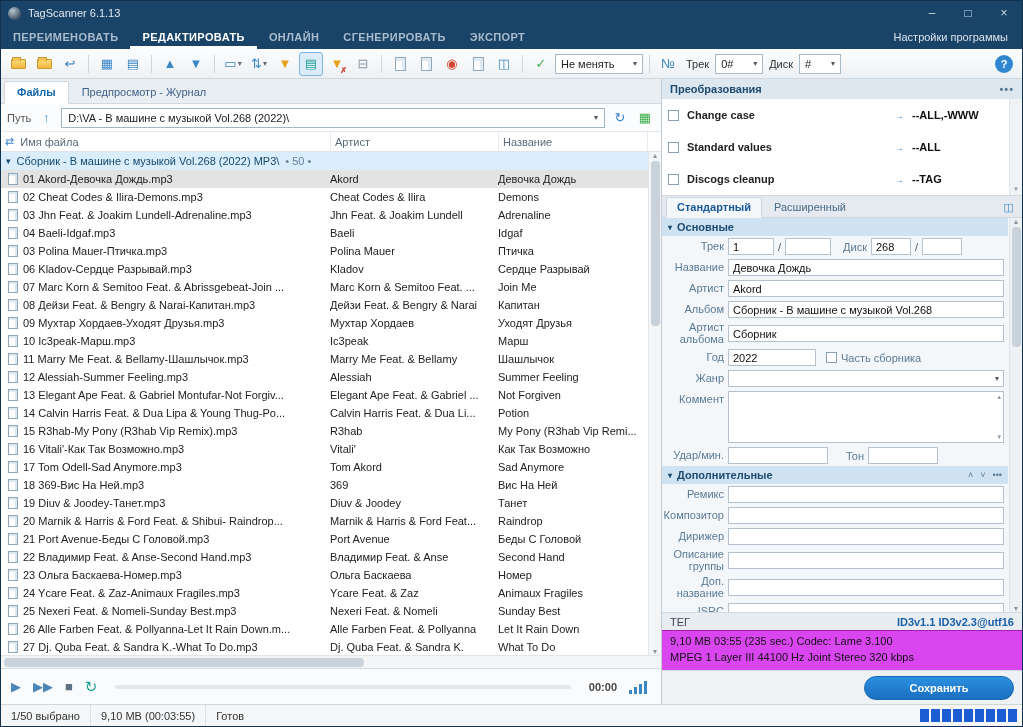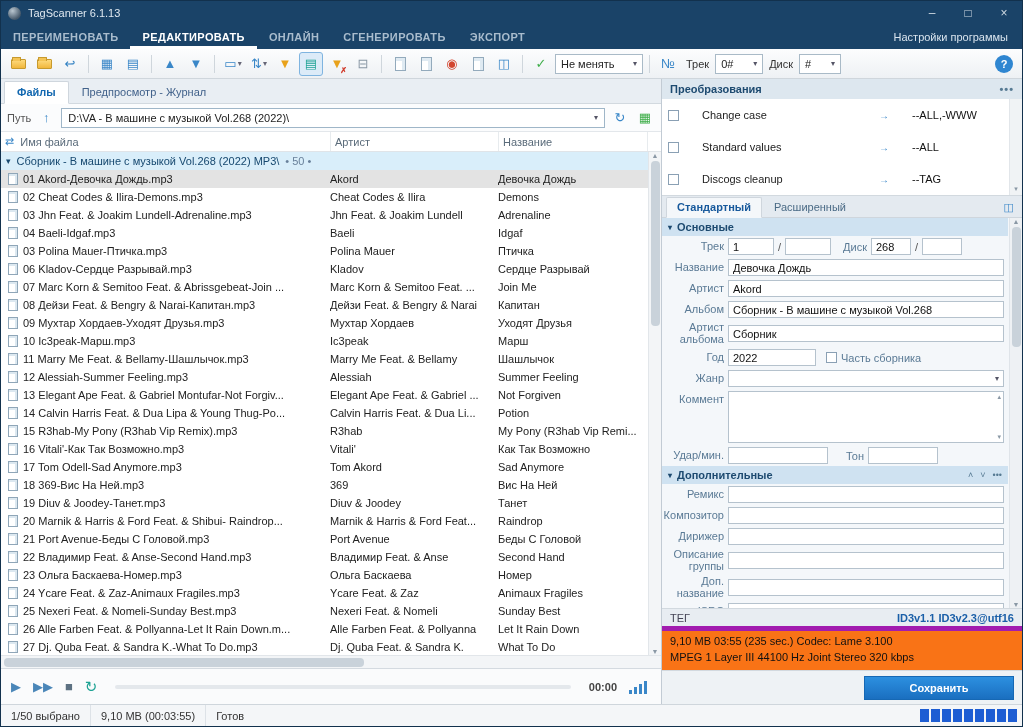--- a/index.html
+++ b/index.html
@@ -86,21 +86,21 @@
   .seek { flex:1; height:4px; background:#e4e8ec; border-radius:2px; margin:0 6px; }
   .p-time { font-weight:bold; color:#444; }
   .vol { display:flex; align-items:flex-end; gap:2px; height:14px; margin-right:4px; }
   .vol span { width:3px; background:#3a87c8; display:inline-block; }
 
   
   .right { width:360px; flex:0 0 auto; display:flex; flex-direction:column; background:#eef2f5; min-height:0; }
   .transforms-hdr { height:20px; background:#dde7ef; color:#1d4a70; font-weight:bold; display:flex; align-items:center; padding:0 8px; flex:0 0 auto; }
   .menu-dots { margin-left:auto; color:#567a93; letter-spacing:1px; }
   .transform-list { background:#fff; border-bottom:1px solid #d2d9df; position:relative; padding-right:14px; flex:0 0 auto; }
-  .transform-row { height:17px; display:flex; align-items:center; gap:23px; padding:16px 6px; }
+  .transform-row { height:17px; display:flex; align-items:center; gap:8px; padding:16px 6px;font-weight:bold; }
   .cb { width:11px; height:11px; border:1px solid #8aa0b4; background:#fff; flex:0 0 auto; }
   .t-label { flex:1; overflow:hidden; white-space:nowrap; }
   .t-arrow { color:#3a87c8; font-size:10px; }
   .t-value { width:90px; color:#111; }
   .t-scroll { position:absolute; top:0; right:0; bottom:0; width:13px; background:#f0f3f5; border-left:1px solid #e2e6ea; display:flex; align-items:flex-end; justify-content:center; font-size:7px; color:#8a98a5; padding-bottom:2px; }
 
   .rtabs { height:22px; background:#e4eaf0; display:flex; align-items:flex-end; gap:2px; padding:0 4px; border-bottom:1px solid #cfd6dd; flex:0 0 auto; }
   .rtab { padding:3px 10px 4px; color:#4a6a85; }
   .rtab.active { background:#f4f7fa; border:1px solid #cfd6dd; border-bottom-color:#f4f7fa; color:#17599c; font-weight:bold; border-radius:2px 2px 0 0; margin-bottom:-1px; }
   .rtab-icon { margin-left:auto; color:#3a87c8; padding:0 4px 3px; }
@@ -121,23 +121,23 @@
   .fta { flex:1; height:52px; border:1px solid #b5c2cd; background:#fff; position:relative; }
   .fta .sp { position:absolute; right:2px; font-size:7px; color:#8a98a5; }
   .fta .sp.up { top:1px; } .fta .sp.dn { bottom:1px; }
   .chk { width:11px; height:11px; border:1px solid #8aa0b4; background:#fff; flex:0 0 auto; margin-left:6px; }
   .fscroll { position:absolute; top:0; right:0; bottom:0; width:13px; background:#eef1f4; border-left:1px solid #dfe4e9;
              display:flex; flex-direction:column; align-items:center; color:#8a98a5; font-size:7px; }
   .fthumb { width:9px; height:120px; background:#c9d2da; border-radius:4px; margin-top:2px; }
 
   .tag-row { height:18px; background:#e8edf2; border-top:1px solid #d2d9df; display:flex; align-items:center; padding:0 8px; color:#445; flex:0 0 auto; }
   .tag-val { margin-left:auto; color:#1a5fa8; font-weight:bold; }
-  .media-info { background:#f97316; border-top:5px solid #a21caf; padding:3px 8px 4px; line-height:1.45; color:#111; flex:0 0 auto; }
+  .media-info { background:#d946ef; border-top:1px solid #a21caf; padding:3px 8px 4px; line-height:1.45; color:#111; flex:0 0 auto; }
   .save-row { height:34px; display:flex; align-items:center; justify-content:flex-end; padding:0 8px; background:#eef2f5; border-top:1px solid #d2d9df; flex:0 0 auto; }
-  .save-btn { width:150px; height:24px; background:linear-gradient(#2c90e0,#1a6fc0); border:1px solid #1668b4; border-radius:0;
+  .save-btn { width:150px; height:24px; background:linear-gradient(#2c90e0,#1a6fc0); border:1px solid #1668b4; border-radius:12px;
               color:#fff; font-weight:bold; display:flex; align-items:center; justify-content:center; }
 
   
   .statusbar { height:22px; background:#f4f6f8; border-top:1px solid #cfd6dc; display:flex; align-items:center; color:#333; flex:0 0 auto; }
   .sb-seg { padding:0 10px; height:100%; display:flex; align-items:center; border-right:1px solid #dde2e7; }
   .sb-fill { flex:1; }
   .sb-progress { display:flex; gap:2px; padding-right:5px; }
   .sb-progress span { width:9px; height:13px; background:#1d5dd3; display:inline-block; }
 </style>
 </head>

